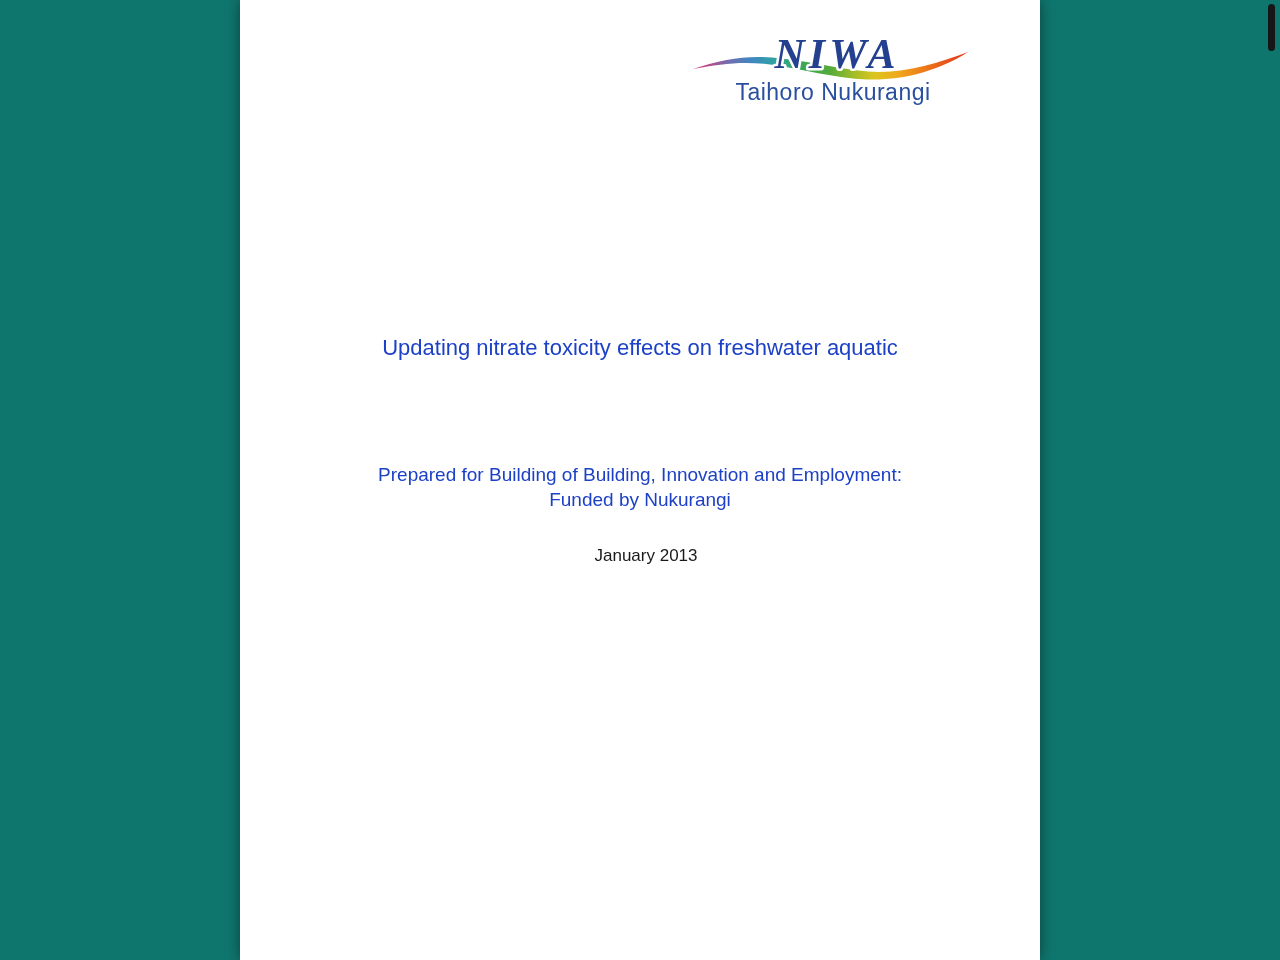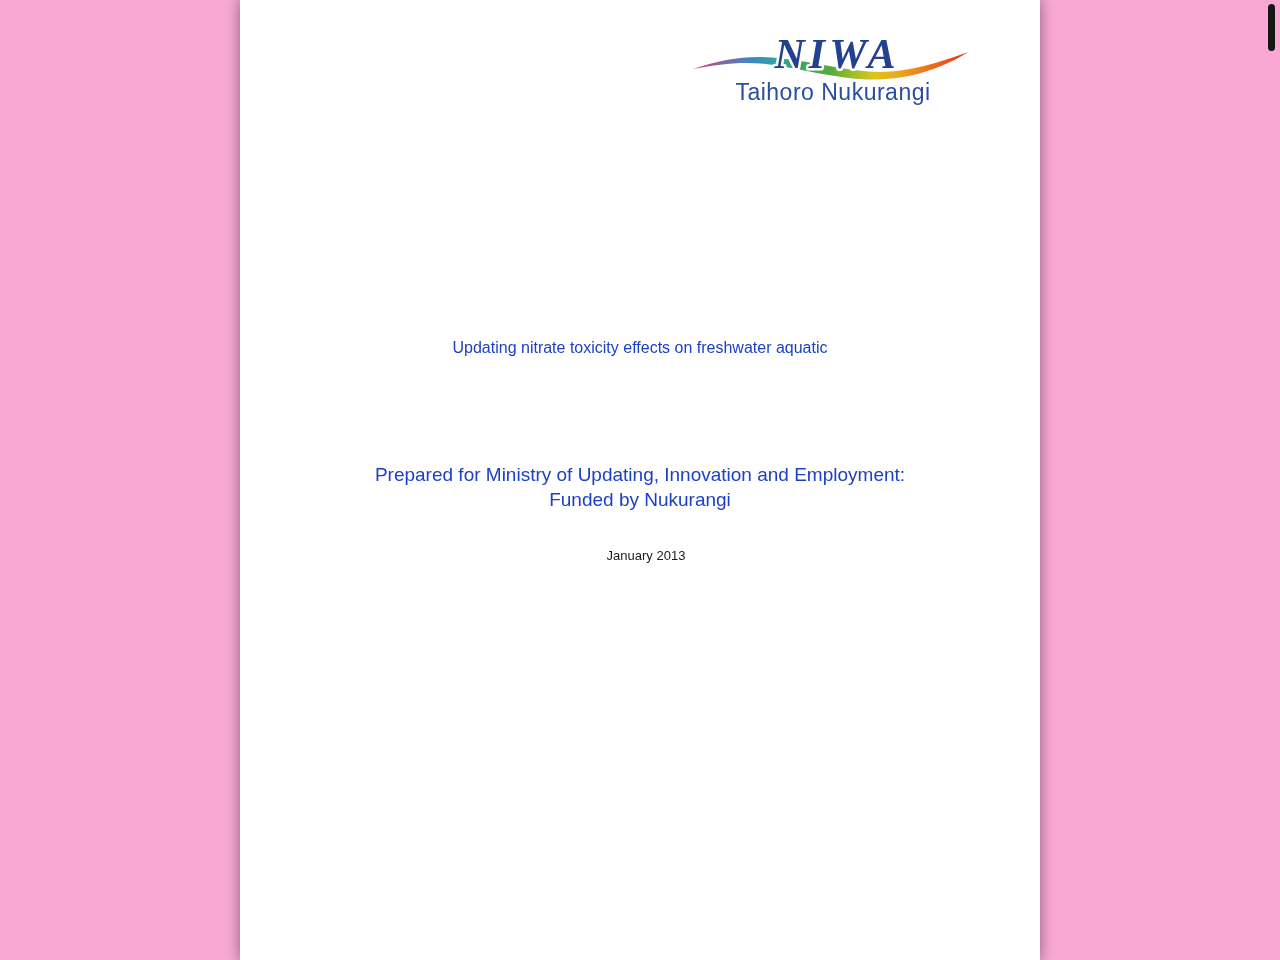--- a/index.html
+++ b/index.html
@@ -5,21 +5,21 @@
   * { margin: 0; padding: 0; box-sizing: border-box; }
   html, body { width: 1280px; height: 960px; overflow: hidden; }
   body {
     background: #2f2f2f;
     font-family: "Liberation Sans", sans-serif;
     position: relative;
   }
   .viewer {
     position: absolute;
     inset: 0;
-    background: #f9a8d4;
+    background: #0f766e;
   }
   .page {
     position: absolute;
     left: 240px;
     top: 0;
     width: 800px;
     height: 960px;
     background: #ffffff;
     box-shadow: 0 0 14px rgba(0,0,0,0.45);
   }
@@ -30,41 +30,41 @@
     width: 280px;
     height: 82px;
   }
   .logo svg { display: block; width: 100%; height: 100%; }
   .title-block {
     position: absolute;
     top: 334px;
     left: 0;
     width: 100%;
     text-align: center;
-    font-size: 16px;
+    font-size: 22px;
     line-height: 28px;
     font-weight: 400;
   }
   .subtitle-block {
     position: absolute;
     top: 462px;
     left: 0;
     width: 100%;
     text-align: center;
     font-size: 19px;
     line-height: 25px;
   }
   .line { white-space: nowrap; }
   .date-block {
     position: absolute;
     top: 547px;
     left: 0;
     width: 100%;
     text-align: center;
-    font-size: 13px;
+    font-size: 17px;
     line-height: 17px;
     padding-left: 12px;
   }
   .scrollbar-thumb {
     position: absolute;
     right: 5px;
     top: 4px;
     width: 7px;
     height: 47px;
     border-radius: 4px;
@@ -106,21 +106,21 @@
         <text x="147" y="42" text-anchor="middle" font-family="Liberation Serif, serif" font-style="italic" font-weight="bold" font-size="42" letter-spacing="4" stroke="#ffffff" stroke-width="5" stroke-linejoin="round" style="paint-order: stroke;" fill="#24418f">NIWA</text>
         <text x="143" y="74" text-anchor="middle" font-family="Liberation Sans, sans-serif" font-size="23" letter-spacing="0.5" fill="#2a4f9f">Taihoro Nukurangi</text>
       </svg>
     </div>
 
     <div class="title-block" style="color: rgb(29, 65, 198);">
       <div class="line">Updating nitrate toxicity effects on freshwater aquatic</div>
     </div>
 
     <div class="subtitle-block" style="color: rgb(29, 65, 198);">
-      <div class="line">Prepared for Ministry of Updating, Innovation and Employment:</div>
+      <div class="line">Prepared for Building of Building, Innovation and Employment:</div>
       <div class="line">Funded by Nukurangi</div>
     </div>
 
     <div class="date-block" style="color: rgb(26, 26, 26);">January 2013</div>
 
   </div>
 
   <div class="scrollbar-thumb" style="background: rgb(22, 22, 22);"></div>
 
 </div>

